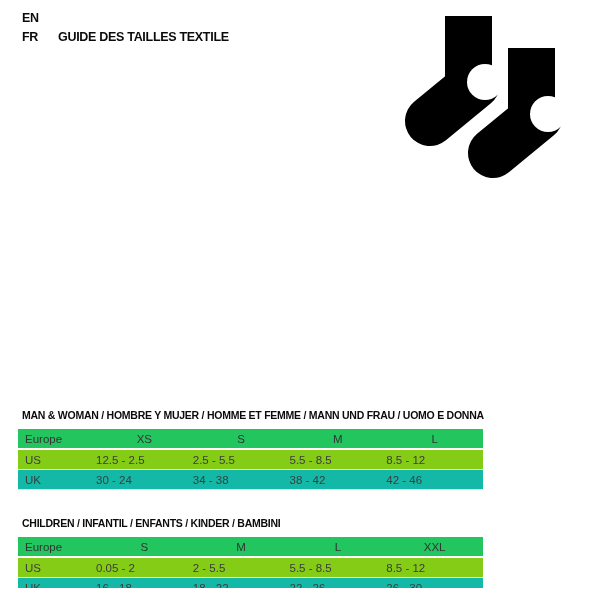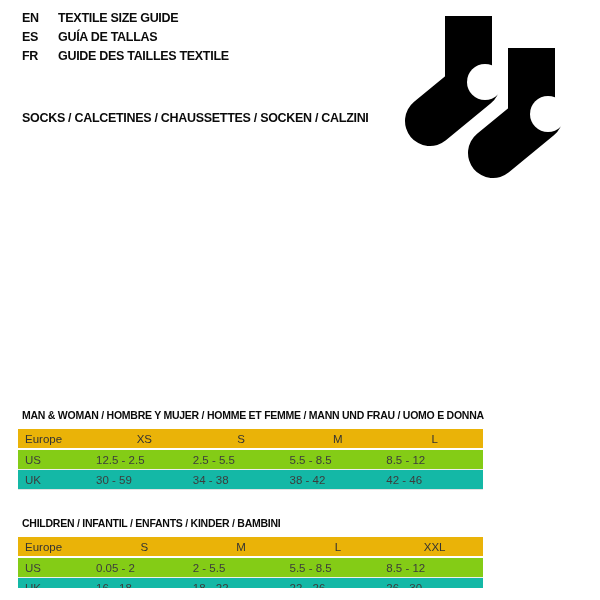--- a/index.html
+++ b/index.html
@@ -41,46 +41,40 @@
     font-size:11.5px; color:#3c3c3c;
   }
   table.size-table col.c0 { width:78px; }
   table.size-table th, table.size-table td {
     height:19px; padding:0; font-weight:normal;
   }
   table.size-table th:first-child, table.size-table td:first-child {
     text-align:left; padding-left:7px;
   }
   table.size-table thead th {
-    background:#eab308; color:#333333; border-bottom:2px solid #ffffff;
+    background:#22c55e; color:#333333; border-bottom:2px solid #ffffff;
   }
   table.size-table tr.row-us td { background:#84cc16; border-bottom:1px solid #ededed; }
   table.size-table tr.row-uk td { background:#14b8a6; border-bottom:1px solid #e3e3e3; }
 </style>
 </head>
 <body>
 
 <div class="page">
 
   <div class="lang-list">
     <div class="lang-row">
       <span class="lang-code">EN</span>
-      <span class="lang-label">TEXTILE SIZE GUIDE</span>
-    </div>
-    <div class="lang-row">
-      <span class="lang-code">ES</span>
-      <span class="lang-label">GUÍA DE TALLAS</span>
     </div>
     <div class="lang-row">
       <span class="lang-code">FR</span>
       <span class="lang-label">GUIDE DES TAILLES TEXTILE</span>
     </div>
   </div>
 
-  <div class="category">SOCKS / CALCETINES / CHAUSSETTES / SOCKEN / CALZINI</div>
 
   <div class="sock-icon">
     <svg width="175" height="172" viewBox="0 0 175 172" xmlns="http://www.w3.org/2000/svg">
 
       <g fill="#000000">
         <rect x="42" y="10" width="47" height="62"></rect>
         <line x1="72" y1="78" x2="27" y2="115" stroke="#000000" stroke-width="50" stroke-linecap="round"></line>
         <circle cx="82" cy="76" r="18" fill="#ffffff"></circle>
       </g>
 
@@ -116,21 +110,21 @@
       <tbody>
         <tr class="row-us">
           <td>US</td>
           <td>12.5 - 2.5</td>
           <td>2.5 - 5.5</td>
           <td>5.5 - 8.5</td>
           <td>8.5 - 12</td>
         </tr>
         <tr class="row-uk">
           <td>UK</td>
-          <td>30 - 59</td>
+          <td>30 - 24</td>
           <td>34 - 38</td>
           <td>38 - 42</td>
           <td>42 - 46</td>
         </tr>
       </tbody>
     </table>
   </section>
 
   <section class="table-block second">
     <div class="tbl-title">CHILDREN / INFANTIL / ENFANTS / KINDER / BAMBINI</div>

